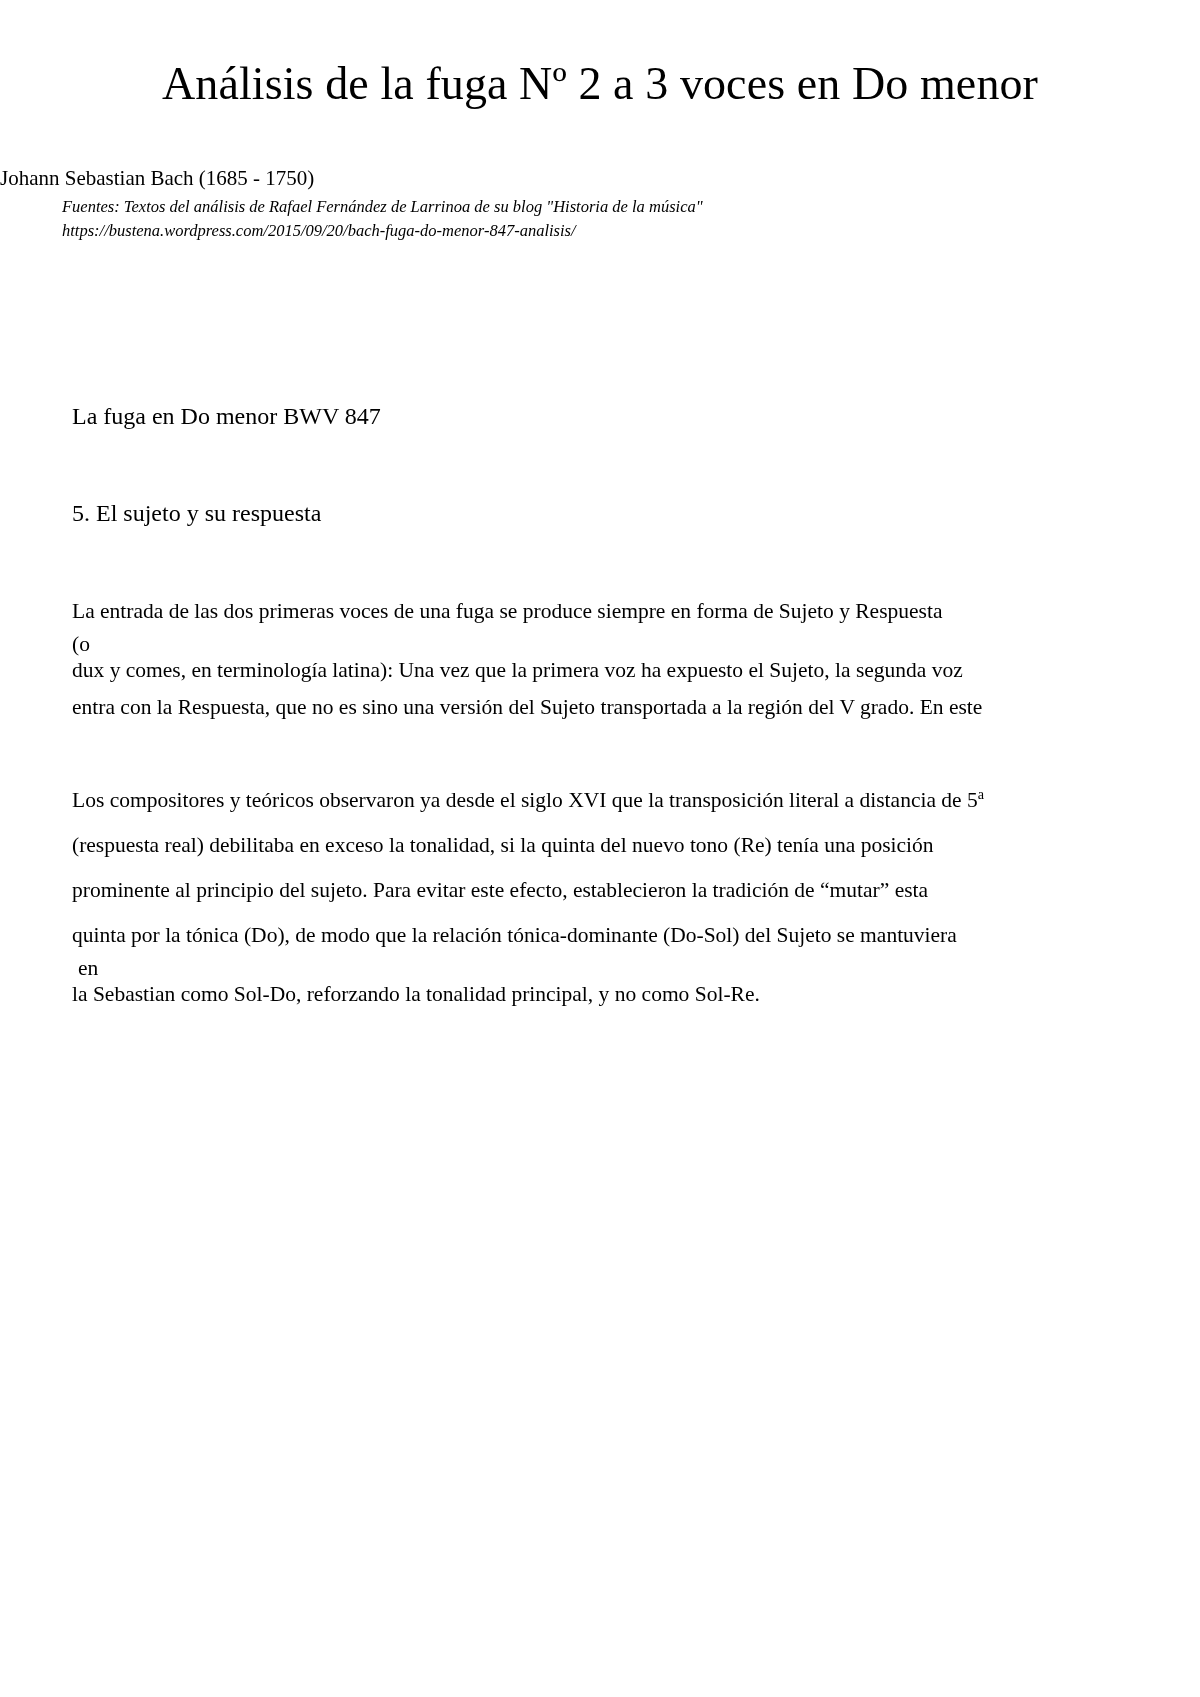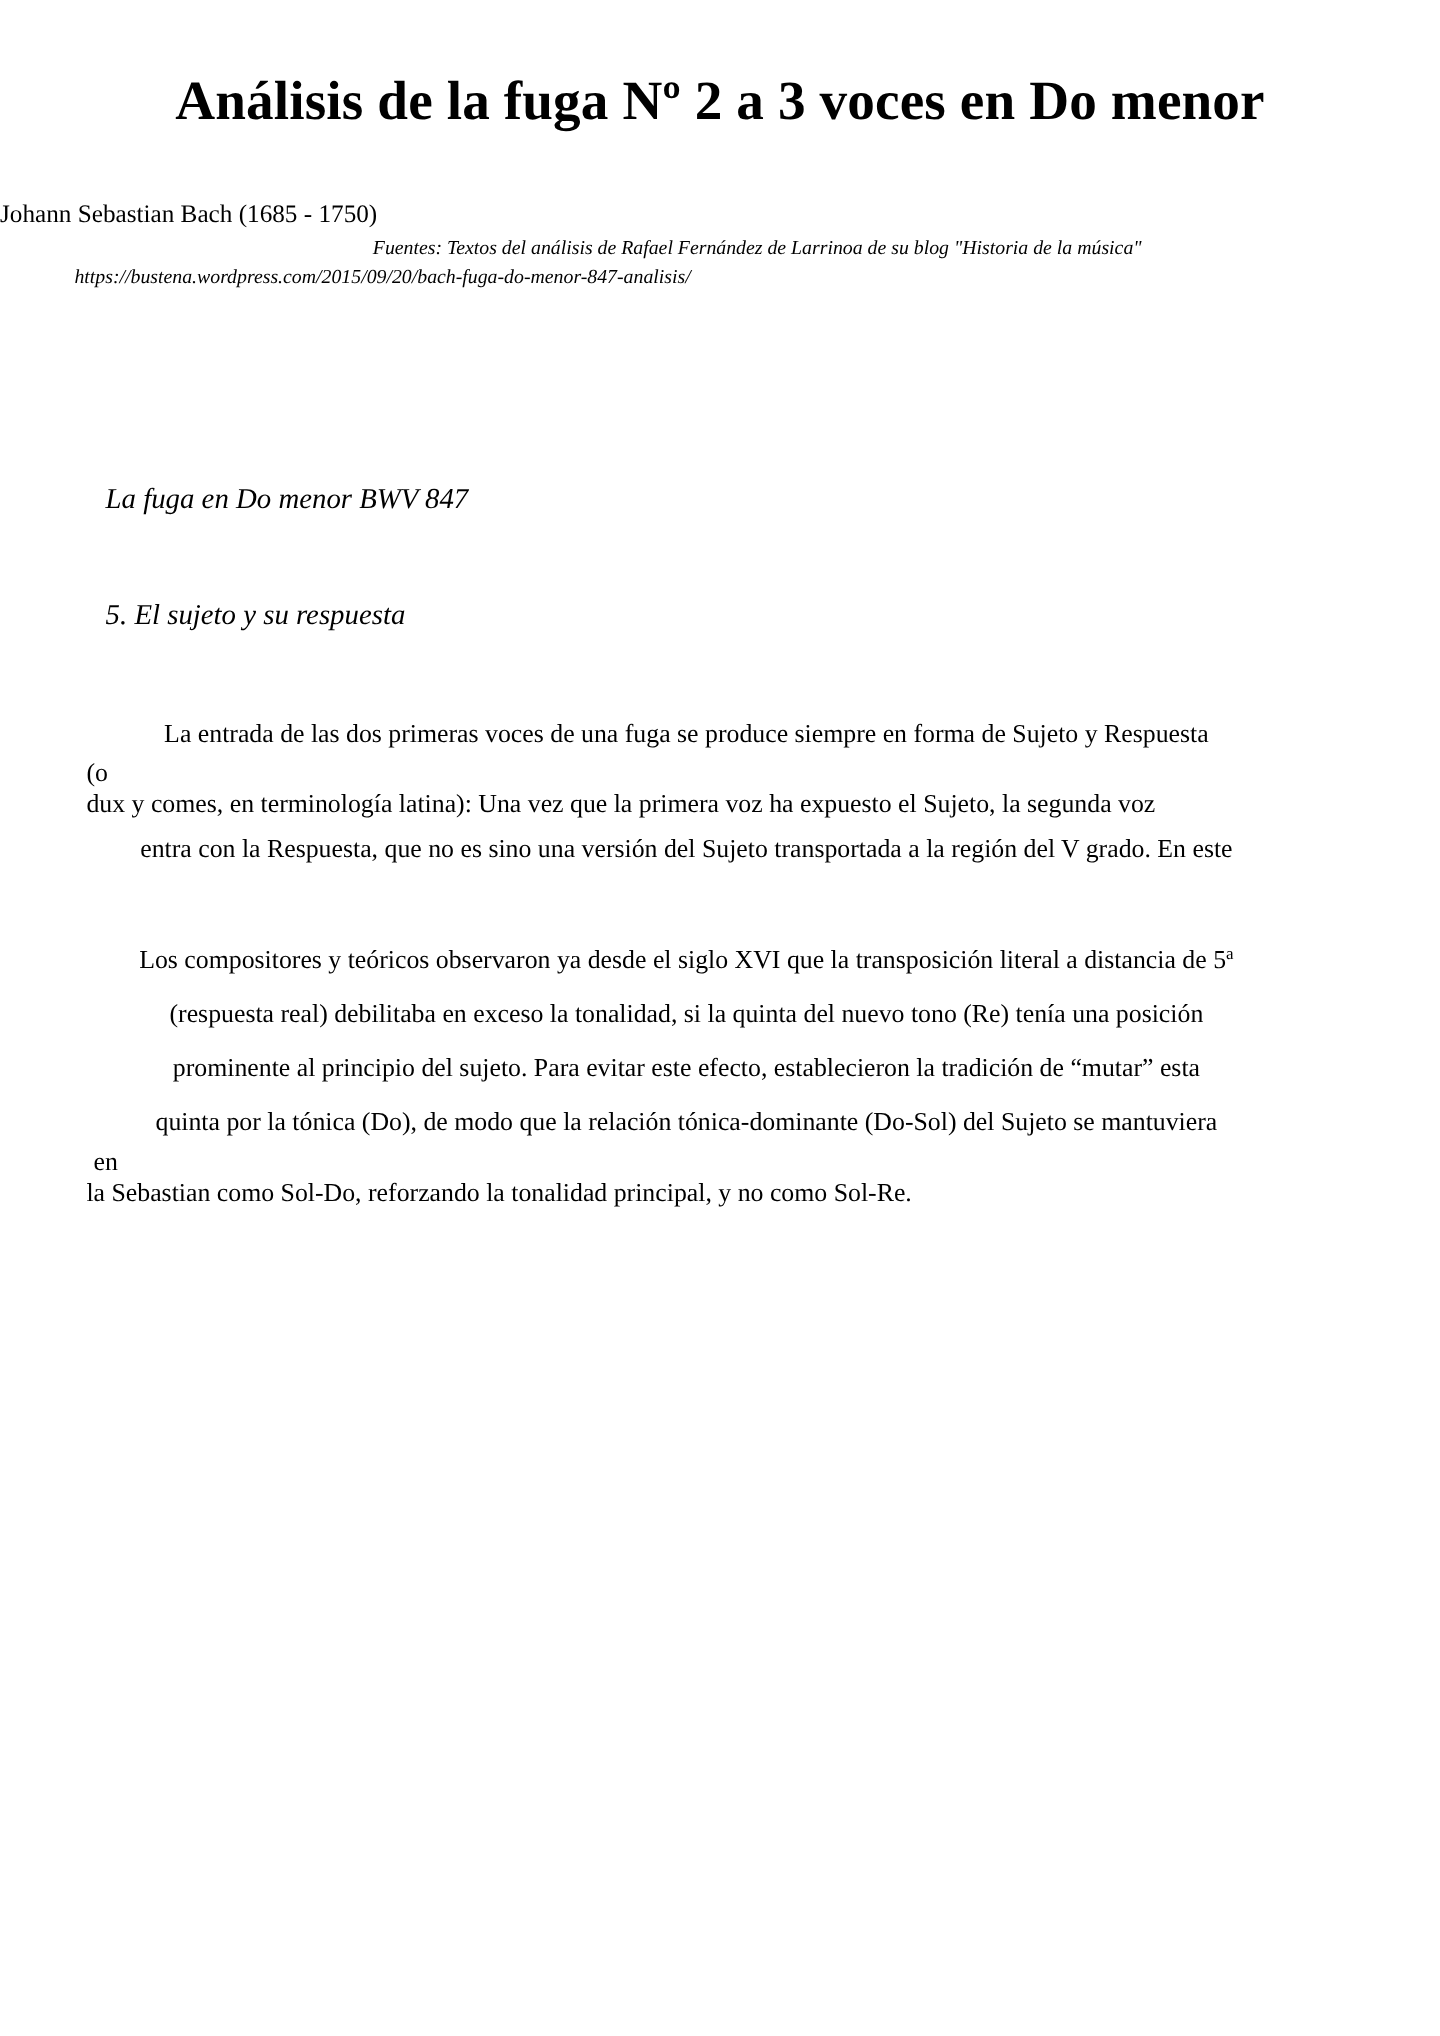--- a/index.html
+++ b/index.html
@@ -24,21 +24,21 @@
     position: relative;
   }
 
   
   .title-block {
     padding-top: 58px;
     text-align: center;
   }
   .doc-title {
     font-size: 46px;
-    font-weight: 700;
+    font-weight: 400;
     line-height: 1.12;
     margin: 0;
     letter-spacing: 0.1px;
   }
   .doc-subtitle {
     font-size: 25px;
     font-weight: 400;
     line-height: 1.2;
     margin: 20px 0 0 0;
   }
@@ -58,24 +58,23 @@
   .sources .src-url {
     display: block;
   }
 
   
   .content {
     margin: 0 0 0 72px;
     width: 1000px;
   }
   .section-heading {
-    font-style: italic;
     font-size: 24px;
     font-weight: 400;
-    margin: 16px;
+    margin: 0;
     line-height: 1.3;
   }
   .heading-1 { margin-top: 158px; }
   .heading-2 { margin-top: 66px; }
 
   .para {
     font-size: 21.5px;
     line-height: 2.1;
     margin: 0;
   }
@@ -88,21 +87,21 @@
     display: block;
     line-height: 1.0;
     font-size: 21.5px;
   }
   .runt-indent { padding-left: 6px; }
   .after-runt {
     display: block;
     line-height: 1.35;
     font-size: 21.5px;
   }
-  .line { display: block; text-align: center; }
+  .line { display: block; }
 
   sup.ord {
     font-size: 0.66em;
     vertical-align: super;
     line-height: 0;
   }
 </style>
 </head>
 <body>
 

